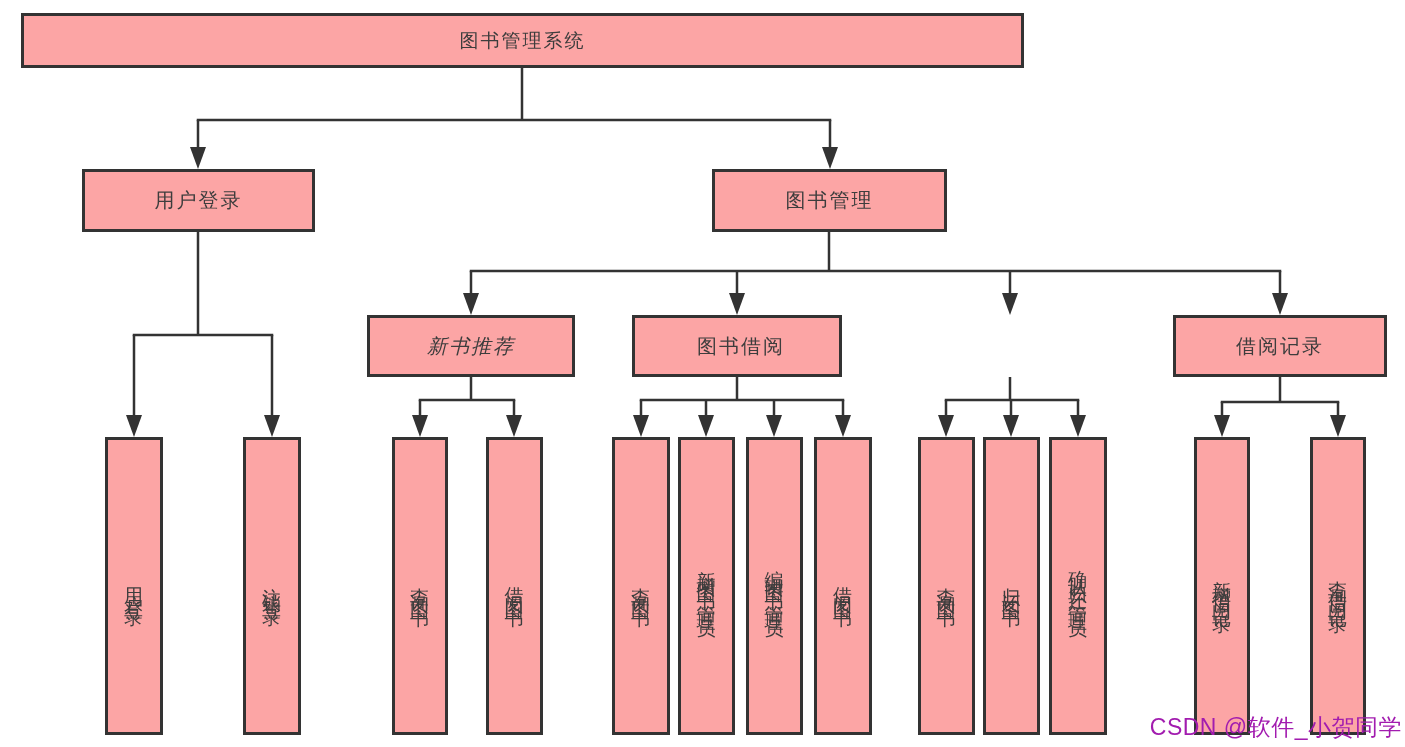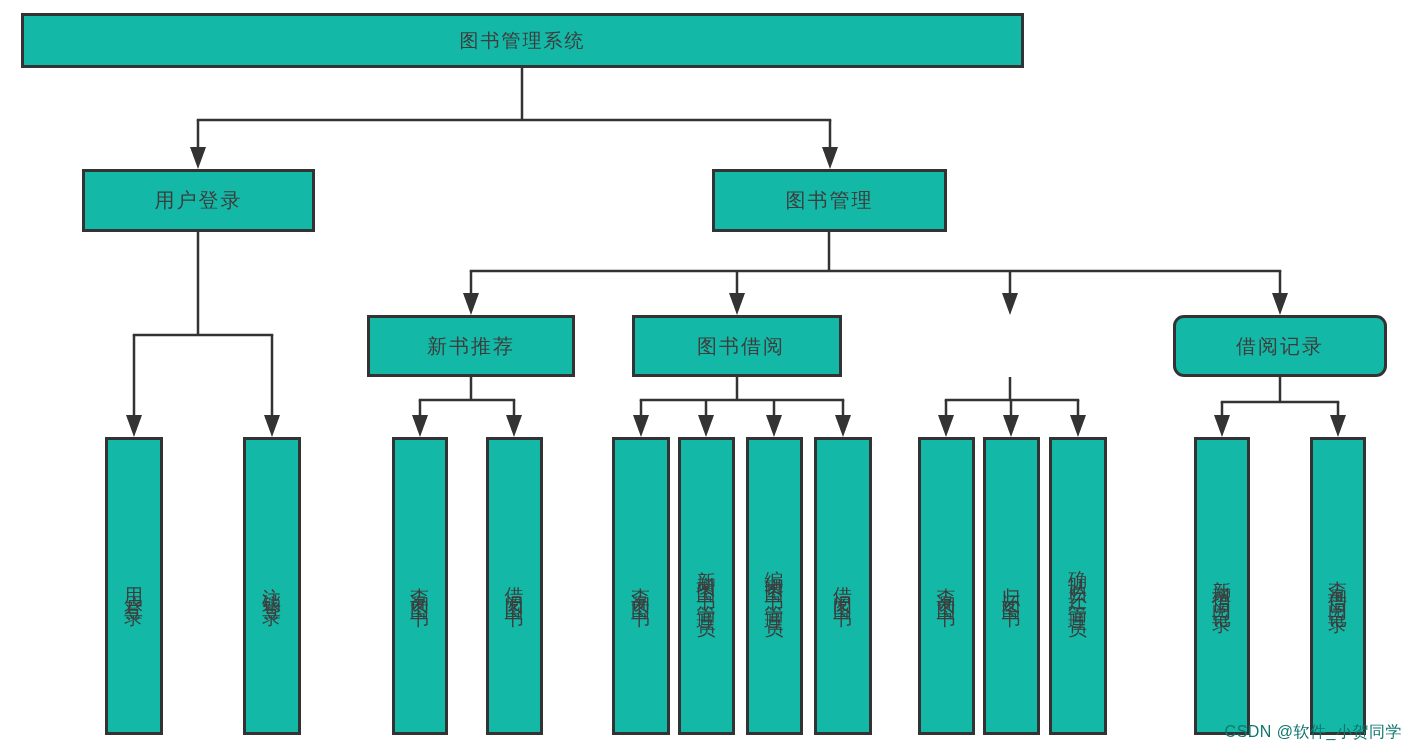--- a/index.html
+++ b/index.html
@@ -3,34 +3,34 @@
 <meta charset="utf-8">
 <style>
   html,body{margin:0;padding:0;}
   body{
     width:1405px;height:747px;position:relative;background:#ffffff;
     font-family:"Liberation Sans",sans-serif;overflow:hidden;
   }
   .stage{position:absolute;left:0;top:0;width:1405px;height:747px;}
   svg.connectors{position:absolute;left:0;top:0;width:1405px;height:747px;z-index:1;}
   .node{
-    position:absolute;box-sizing:border-box;background:#14b8a6;
+    position:absolute;box-sizing:border-box;background:#fca5a5;
     border:3px solid #333333;display:flex;align-items:center;justify-content:center;
     z-index:2;color:#3d3d3d;
   }
   .hbox{font-size:20px;letter-spacing:2px;}
   .root{font-size:19px;}
   .leaf span{
     writing-mode:vertical-rl;text-orientation:mixed;
     font-size:19px;line-height:1;letter-spacing:7px;white-space:nowrap;
     color:#3d3d3d;
   }
   .watermark{
     position:absolute;right:3px;bottom:4px;z-index:3;
-    font-size:16px;color:#0f766e;letter-spacing:0.5px;
+    font-size:23px;color:#a21caf;letter-spacing:0.5px;
   }
 </style>
 </head>
 <body>
 
 <div class="stage">
 
   <svg class="connectors" viewBox="0 0 1405 747" xmlns="http://www.w3.org/2000/svg">
     <g stroke="#333333" stroke-width="2.5" fill="none">
 
@@ -105,27 +105,27 @@
     <span>图书管理系统</span>
   </div>
 
   <div class="node hbox" style="left:82px;top:169px;width:233px;height:63px;">
     <span>用户登录</span>
   </div>
   <div class="node hbox" style="left:712px;top:169px;width:235px;height:63px;text-align:right;">
     <span>图书管理</span>
   </div>
 
-  <div class="node hbox" style="left:367px;top:315px;width:208px;height:62px;">
+  <div class="node hbox" style="left:367px;top:315px;width:208px;height:62px;font-style:italic;">
     <span>新书推荐</span>
   </div>
   <div class="node hbox" style="left:632px;top:315px;width:210px;height:62px;padding-left:8px;">
     <span>图书借阅</span>
   </div>
-  <div class="node hbox" style="left:1173px;top:315px;width:214px;height:62px;border-radius:11px;">
+  <div class="node hbox" style="left:1173px;top:315px;width:214px;height:62px;">
     <span>借阅记录</span>
   </div>
 
   <div class="node leaf" style="left:105px;top:437px;width:58px;height:298px;">
     <span>用户登录</span>
   </div>
   <div class="node leaf" style="left:243px;top:437px;width:58px;height:298px;">
     <span>注销登录</span>
   </div>
 

